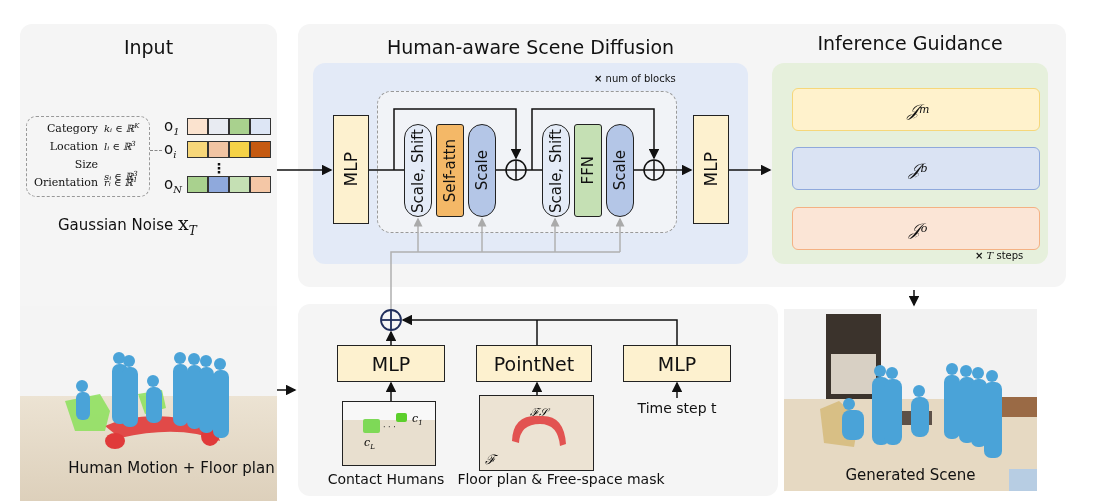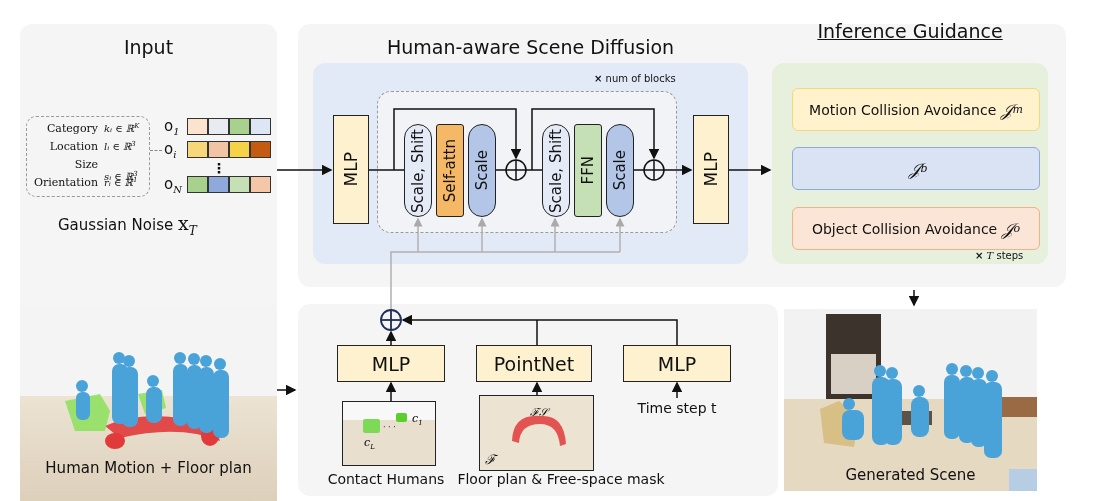--- a/index.html
+++ b/index.html
@@ -93,25 +93,25 @@
         <rect x="153" y="58" width="15" height="62" rx="7"></rect>
       <circle cx="174" cy="53" r="6"></circle>
         <rect x="167" y="59" width="15" height="64" rx="7"></rect>
       <circle cx="186" cy="55" r="6"></circle>
         <rect x="179" y="61" width="15" height="66" rx="7"></rect>
       <circle cx="200" cy="58" r="6"></circle>
         <rect x="193" y="64" width="16" height="68" rx="7"></rect>
     </g>
   </svg>
 </div>
-<div class="caption" style="left:20px; top:459px; width:257px; font-size:15px;">Human Motion + Floor plan</div>
+<div class="caption" style="left:20px; top:459px; width:257px; font-size:15px;padding-left:23px;">Human Motion + Floor plan</div>
 
 <div class="panel" style="left:298px; top:24px; width:768px; height:263px;"></div>
 <div class="title" style="left:313px; top:36px; width:435px;">Human-aware Scene Diffusion</div>
-<div class="title" style="left:772px; top:20px; width:276px;text-decoration:underline;">Inference Guidance</div>
+<div class="title" style="left:772px; top:32px; width:276px;">Inference Guidance</div>
 
 <div class="abs" style="left:313px; top:63px; width:435px; height:201px; background:#e3eaf7; border-radius:12px;"></div>
 
 <div class="abs" style="left:377px; top:91px; width:300px; height:142px; border:1.5px dashed #999; border-radius:14px; background:#f1f3f7; box-sizing:border-box;"></div>
 <div class="abs" style="left:594px; top:73px; font-size:10px; white-space:nowrap;">
   <span style="font-weight:bold;">×</span>
   <span>num of blocks</span>
 </div>
 
 <div class="box mlp-v" style="left:333px; top:115px; width:36px; height:109px;">
@@ -137,23 +137,23 @@
 </div>
 <div class="pill" style="left:574px; top:124px; width:28px; height:93px; background:#c5e0b4; border-radius:3px;">
   <span class="vtext">FFN</span>
 </div>
 <div class="pill" style="left:606px; top:124px; width:28px; height:93px; background:#b4c6e7;">
   <span class="vtext">Scale</span>
 </div>
 
 <div class="abs" style="left:772px; top:63px; width:276px; height:201px; background:#e6f0dc; border-radius:12px;"></div>
 <div id="guidance-items">
-    <div class="guide" style="left: 792px; top: 88px; width: 248px; height: 43px; background: rgb(255, 242, 204); border: 1.5px solid rgb(246, 215, 122);"><span>Motion Collision Avoidance</span>&nbsp;<span class="math" style="font-size:17px;">𝒥</span><sub class="math" style="font-size:11px;">m</sub></div>
+    <div class="guide" style="left: 792px; top: 88px; width: 248px; height: 43px; background: rgb(255, 242, 204); border: 1.5px solid rgb(246, 215, 122);">&nbsp;<span class="math" style="font-size:17px;">𝒥</span><sub class="math" style="font-size:11px;">m</sub></div>
     <div class="guide" style="left: 792px; top: 147px; width: 248px; height: 43px; background: rgb(218, 227, 243); border: 1.5px solid rgb(143, 169, 220);">&nbsp;<span class="math" style="font-size:17px;">𝒥</span><sub class="math" style="font-size:11px;">b</sub></div>
-    <div class="guide" style="left: 792px; top: 207px; width: 248px; height: 43px; background: rgb(251, 229, 214); border: 1.5px solid rgb(244, 177, 131);"><span>Object Collision Avoidance</span>&nbsp;<span class="math" style="font-size:17px;">𝒥</span><sub class="math" style="font-size:11px;">o</sub></div>
+    <div class="guide" style="left: 792px; top: 207px; width: 248px; height: 43px; background: rgb(251, 229, 214); border: 1.5px solid rgb(244, 177, 131);">&nbsp;<span class="math" style="font-size:17px;">𝒥</span><sub class="math" style="font-size:11px;">o</sub></div>
   </div>
 <div class="abs" style="left:975px; top:250px; font-size:10px; white-space:nowrap;">
   <span style="font-weight:bold;">×</span>
   <span class="math">T</span>
   <span>steps</span>
 </div>
 
 <div class="panel" style="left:298px; top:304px; width:480px; height:192px;"></div>
 <div id="encoders">
     <div class="hbox" style="left: 337px; top: 345px; width: 108px; height: 37px;">MLP</div>

